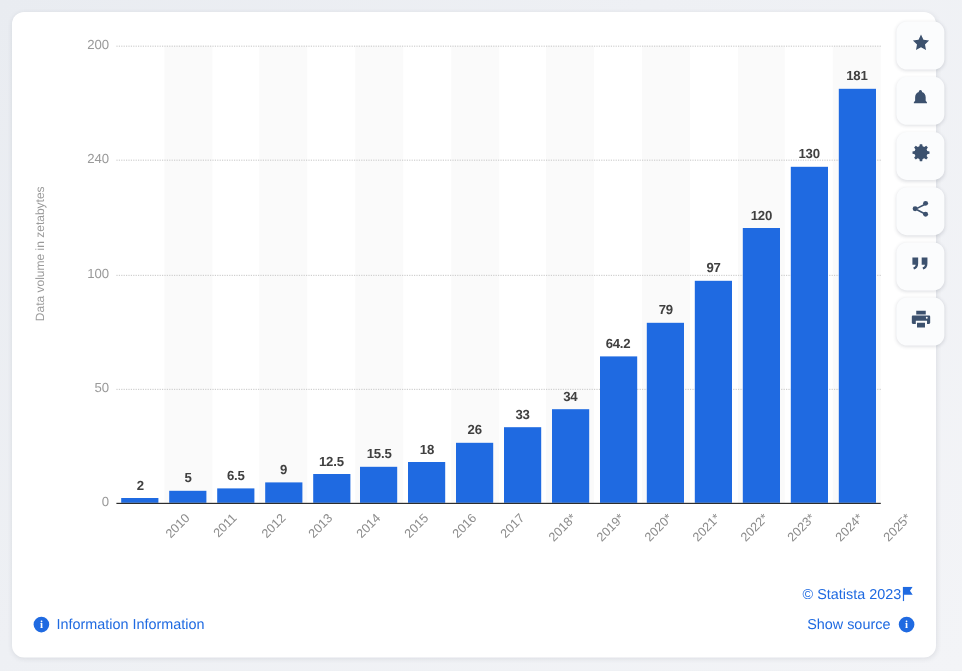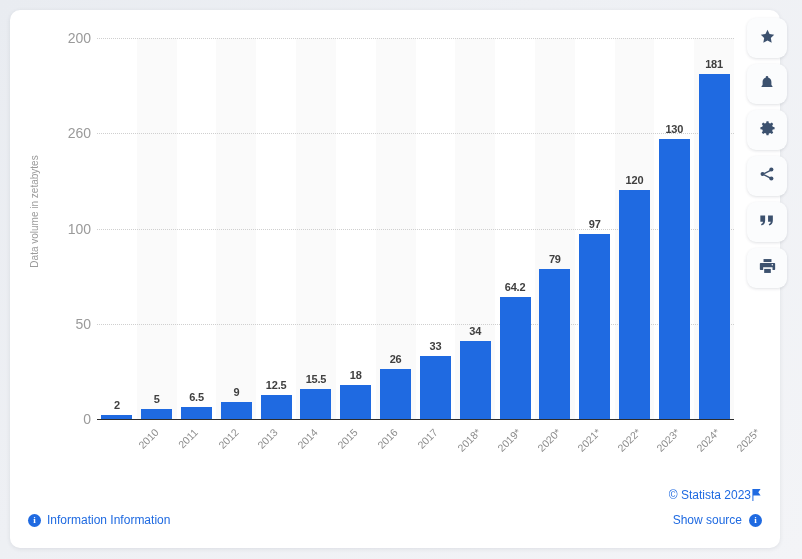--- a/index.html
+++ b/index.html
@@ -70,21 +70,21 @@
     color: #404040;
     letter-spacing: -.2px;
     white-space: nowrap;
   }
   
   .ytick {
     position: absolute;
     right: 0;
     width: 40px;
     text-align: right;
-    font-size: 14px;
+    font-size: 11px;
     color: #9a9a9a;
     transform: translateY(-50%);
     white-space: nowrap;
   }
   #yaxis-labels {
     position: absolute;
     left: 36px; top: 28px;
     width: 45px; height: 381px;
   }
   #ytitle {
@@ -189,21 +189,21 @@
   <div id="card">
 
     <div id="chart-area">
 
       <div id="ytitle">Data volume in zetabytes</div>
 
       <div id="yaxis-labels">
           <div class="ytick" style="top: 381px;">0</div>
           <div class="ytick" style="top: 285.75px;">50</div>
           <div class="ytick" style="top: 190.5px;">100</div>
-          <div class="ytick" style="top: 95.25px;">260</div>
+          <div class="ytick" style="top: 95.25px;">240</div>
           <div class="ytick" style="top: 0px;">200</div>
         </div>
 
       <div id="plot">
         <div id="bands">
             <div class="band" style="left: 39.8125px; width: 39.8125px;"></div>
             <div class="band" style="left: 119.438px; width: 39.8125px;"></div>
             <div class="band" style="left: 199.062px; width: 39.8125px;"></div>
             <div class="band" style="left: 278.688px; width: 39.8125px;"></div>
             <div class="band" style="left: 358.312px; width: 39.8125px;"></div>

